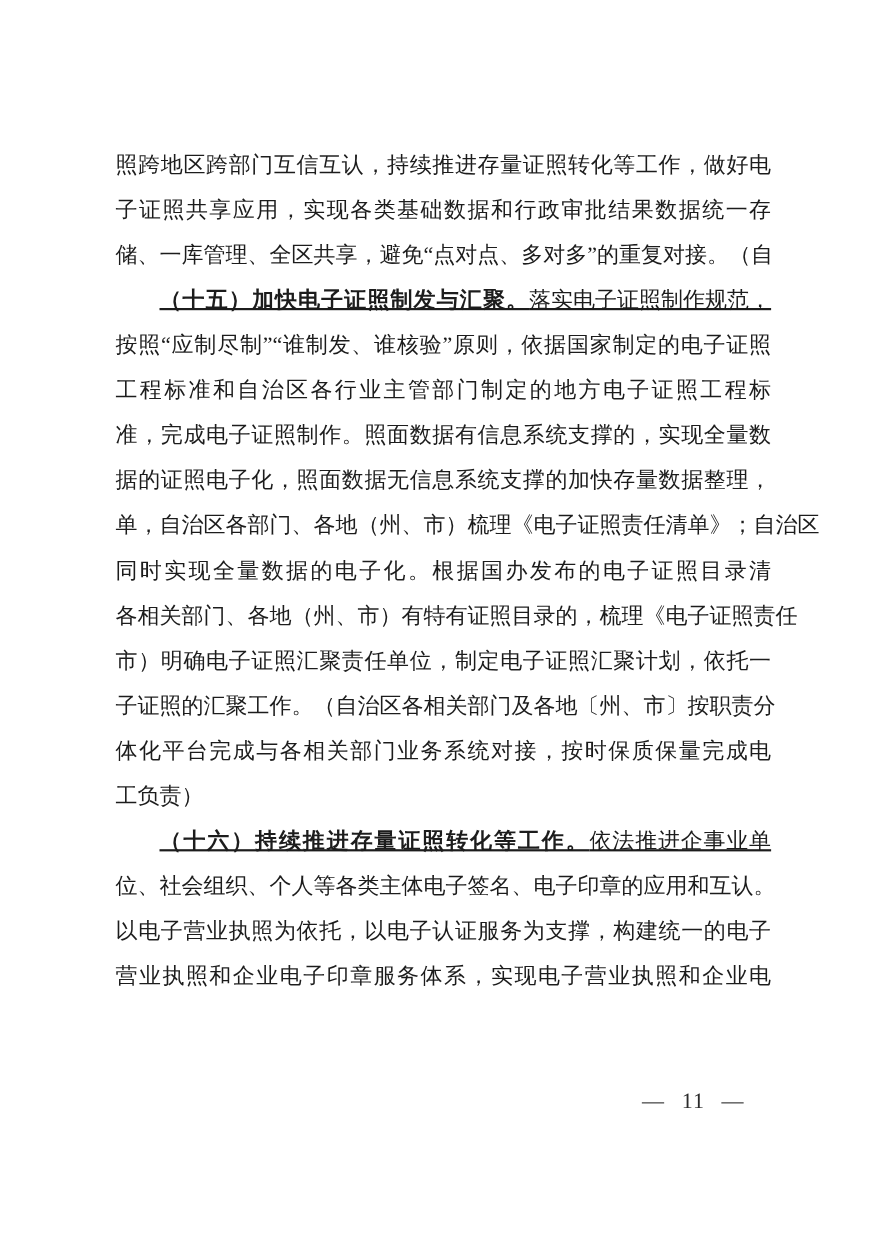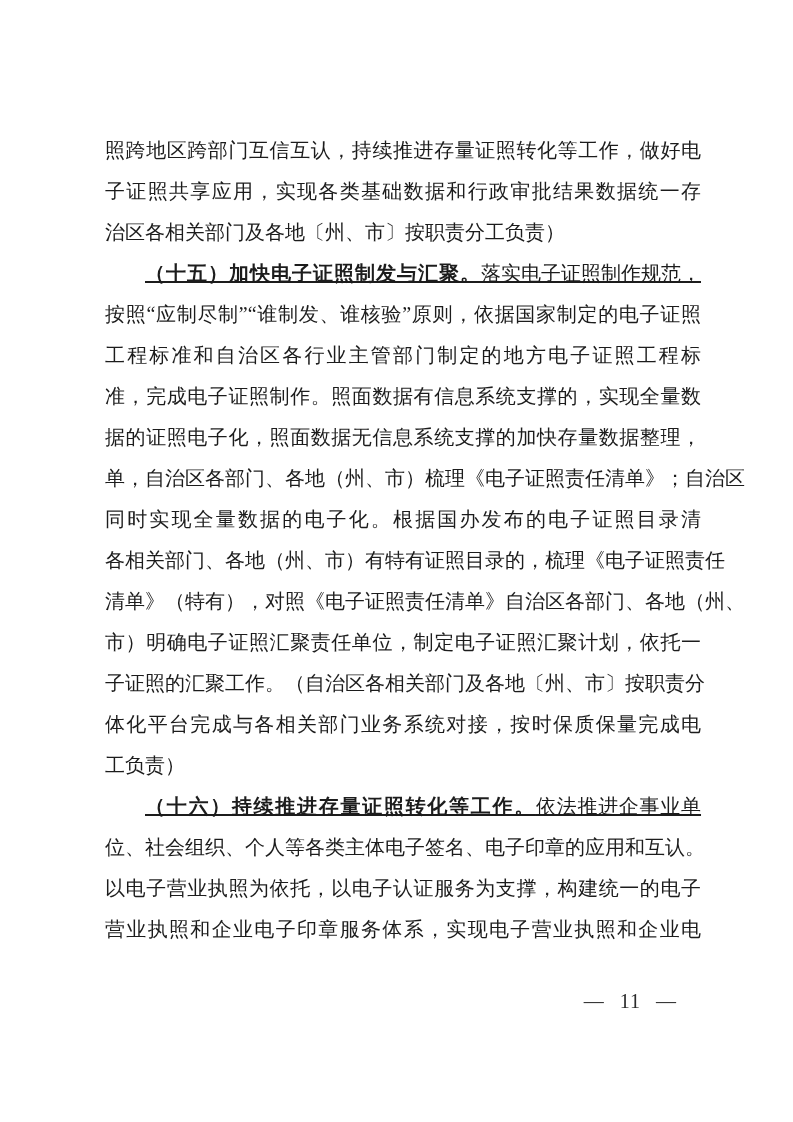--- a/index.html
+++ b/index.html
@@ -55,32 +55,31 @@
   }
 </style>
 </head>
 <body>
 
 <div class="page">
   <div class="doc-body">
       <div class="paragraph">
         <div class="line"><span class="seg">照跨地区跨部门互信互认，持续推进存量证照转化等工作，做好电</span></div>
         <div class="line"><span class="seg">子证照共享应用，实现各类基础数据和行政审批结果数据统一存</span></div>
-        <div class="line no-fill"><span class="seg">治区各相关部门及各地〔州、市〕按职责分工负责）</span></div>
+        <div class="line"><span class="seg">储、一库管理、全区共享，避免“点对点、多对多”的重复对接。（自</span></div>
       </div>
       <div class="paragraph">
         <div class="line indent"><span class="seg bold">（十五）加快电子证照制发与汇聚。</span><span class="seg">落实电子证照制作规范，</span></div>
         <div class="line"><span class="seg">按照“应制尽制”“谁制发、谁核验”原则，依据国家制定的电子证照</span></div>
         <div class="line"><span class="seg">工程标准和自治区各行业主管部门制定的地方电子证照工程标</span></div>
         <div class="line"><span class="seg">准，完成电子证照制作。照面数据有信息系统支撑的，实现全量数</span></div>
         <div class="line"><span class="seg">据的证照电子化，照面数据无信息系统支撑的加快存量数据整理，</span></div>
         <div class="line"><span class="seg">单，自治区各部门、各地（州、市）梳理《电子证照责任清单》；自治区</span></div>
         <div class="line"><span class="seg">同时实现全量数据的电子化。根据国办发布的电子证照目录清</span></div>
         <div class="line"><span class="seg">各相关部门、各地（州、市）有特有证照目录的，梳理《电子证照责任</span></div>
-        <div class="line"><span class="seg">清单》（特有），对照《电子证照责任清单》自治区各部门、各地（州、</span></div>
         <div class="line"><span class="seg">市）明确电子证照汇聚责任单位，制定电子证照汇聚计划，依托一</span></div>
         <div class="line"><span class="seg">子证照的汇聚工作。（自治区各相关部门及各地〔州、市〕按职责分</span></div>
         <div class="line"><span class="seg">体化平台完成与各相关部门业务系统对接，按时保质保量完成电</span></div>
         <div class="line no-fill"><span class="seg">工负责）</span></div>
       </div>
       <div class="paragraph">
         <div class="line indent"><span class="seg bold">（十六）持续推进存量证照转化等工作。</span><span class="seg">依法推进企事业单</span></div>
         <div class="line"><span class="seg">位、社会组织、个人等各类主体电子签名、电子印章的应用和互认。</span></div>
         <div class="line"><span class="seg">以电子营业执照为依托，以电子认证服务为支撑，构建统一的电子</span></div>
         <div class="line"><span class="seg">营业执照和企业电子印章服务体系，实现电子营业执照和企业电</span></div>

